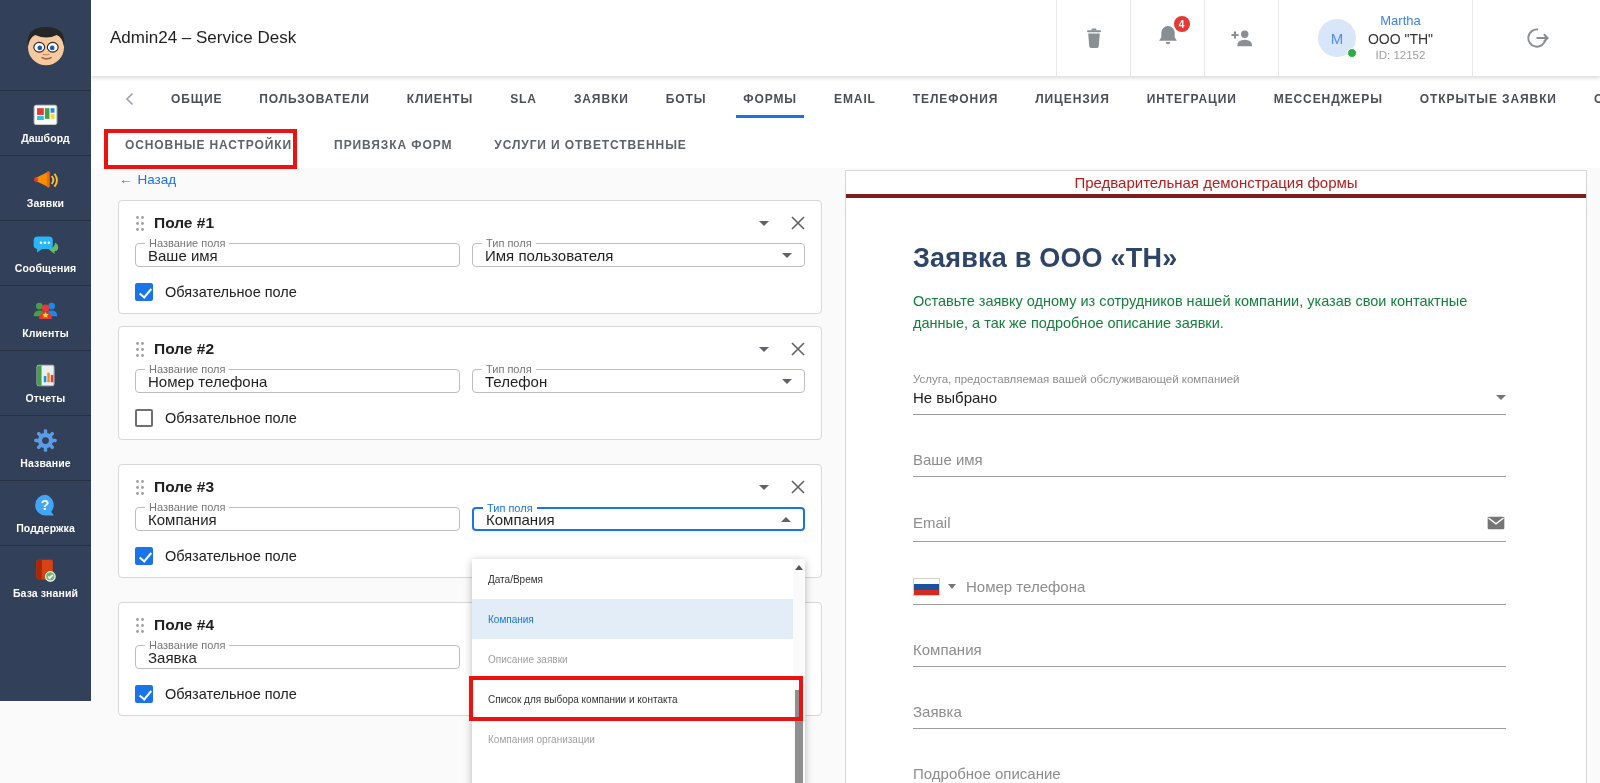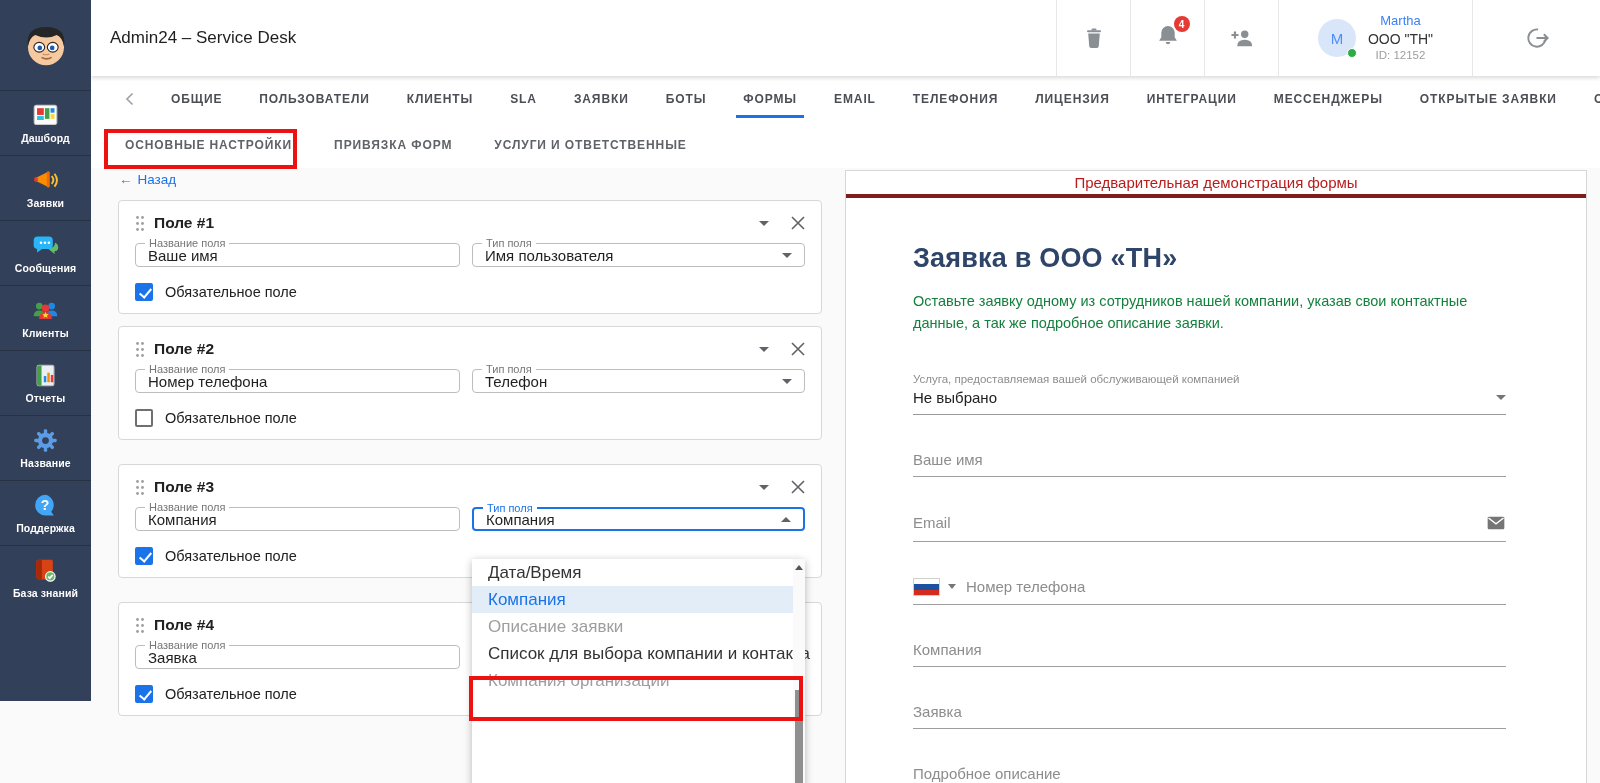--- a/index.html
+++ b/index.html
@@ -65,21 +65,21 @@
   .outlined.focused .flabel { color:#1a73e8; }
   .cb-row { display:flex; align-items:center; gap:12px; margin-top:16px; }
   .cb { position:relative; width:18px; height:18px; border-radius:2px; border:2px solid #6f6f6f; background:#fff; cursor:pointer; }
   .cb.checked { background:#1a73e8; border-color:#1a73e8; }
   .cb.checked::after { content:""; position:absolute; left:4.5px; top:0.5px; width:5px; height:10px; border:solid #fff; border-width:0 2.3px 2.3px 0; transform:rotate(40deg); }
   .cb-label { font-size:14.5px; color:#212121; }
 
   
   .menu { position:absolute; left:472px; top:559px; width:333px; height:300px; background:#fff; box-shadow:0 2px 8px rgba(0,0,0,0.28); z-index:40; }
   .menu-list { width:321px; }
-  .opt { height:27px; display:flex; align-items:center; padding:0 16px; font-size:17px; color:#333; cursor:pointer; white-space:nowrap; }
+  .opt { height:40px; display:flex; align-items:center; padding:0 16px; font-size:10px; color:#333; cursor:pointer; white-space:nowrap; }
   .opt.selected { background:#e2edf8; color:#1a73e8; }
   .opt.muted { color:#9e9e9e; }
   .scrolltrack { position:absolute; right:0; top:0; bottom:0; width:12px; background:#fafafa; }
   .scroll-up-arrow { position:absolute; top:6px; left:2px; width:0; height:0; border-left:4px solid transparent; border-right:4px solid transparent; border-bottom:5px solid #555; }
   .scrollthumb { position:absolute; top:131px; left:2px; width:8px; height:96px; background:#8f8f8f; cursor:grab; }
 
   
   .annotation { position:absolute; border:4px solid #ec1212; z-index:50; pointer-events:none; }
   .ann-subtab { left:104px; top:129px; width:193px; height:40px; }
   .ann-option { left:469px; top:676px; width:334px; height:45px; z-index:55; }

